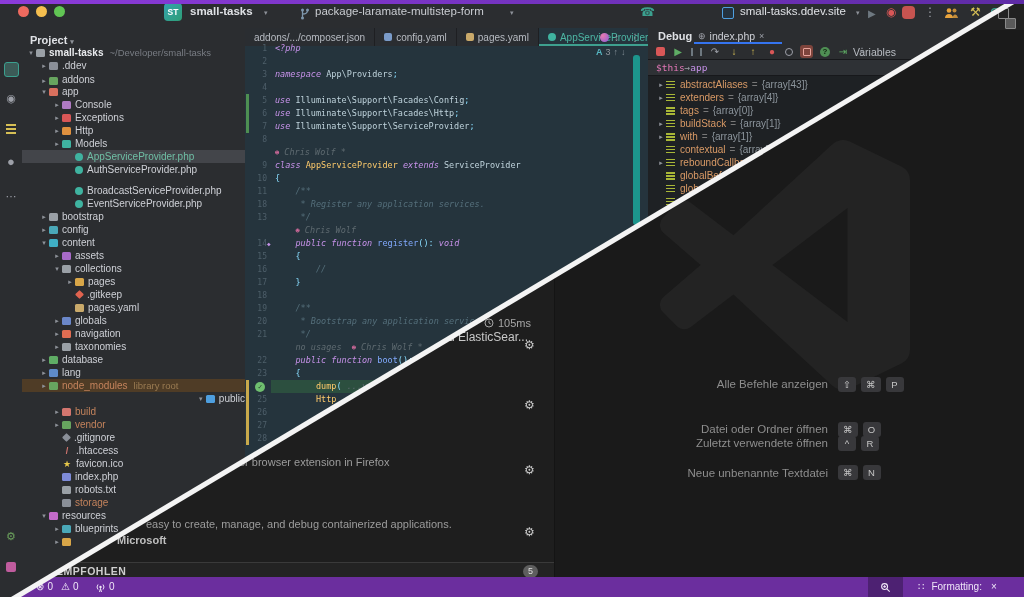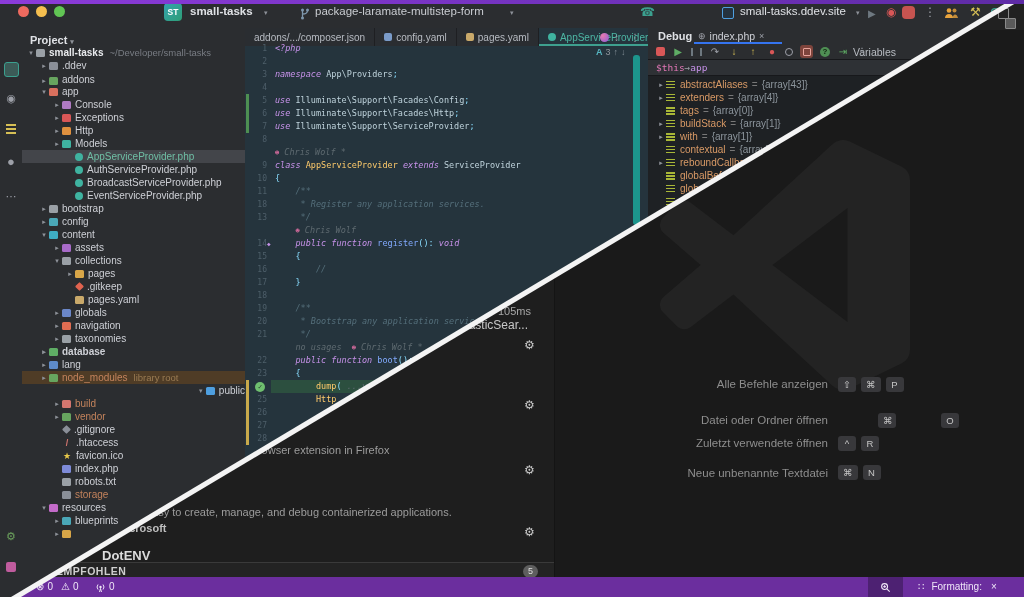--- a/index.html
+++ b/index.html
@@ -103,21 +103,21 @@
   .varicon{width:9px;height:8px;margin-right:5px;flex:none;background:repeating-linear-gradient(180deg,#A9B737 0 1.5px,transparent 1.5px 3px);}
   .vname{color:#D99A66;}
   .veq{color:#777;margin:0 4px;}
   .vval{color:#8C959C;}
   
   .vs-titlebar{left:0;top:0;width:1024px;height:30px;background:#212121;}
   .layout-ic{left:998px;top:8px;width:9px;height:9px;border:1px solid #8A8A8A;border-radius:1px;}
   .layout-ic.b{left:1005px;top:18px;background:#5a5a5a;}
   .vs-sidebar{left:0;top:30px;width:554px;height:547px;background:#1E1E1E;border-right:1px solid #141414;}
   .vs-editor{left:555px;top:30px;width:469px;height:547px;background:#1A1A1A;}
-  .frag{position:absolute;color:#9C9C9C;font-size:11px;white-space:nowrap;}
+  .frag{position:absolute;color:#9C9C9C;font-size:11px;white-space:nowrap;margin-top:12px;}
   .gear{position:absolute;left:524px;width:14px;color:#C8C8C8;font-size:12px;}
   .sec-bar{left:0;top:532px;width:554px;height:16px;background:#232323;border-top:1px solid #3A3A3A;display:flex;align-items:center;}
   .sec-chev{margin-left:46px;font-size:8px;color:#9C9C9C;}
   .sec-label{margin-left:6px;font-size:10.5px;font-weight:bold;color:#CFCFCF;letter-spacing:.5px;}
   .sec-badge{position:absolute;right:16px;top:1.5px;min-width:9px;padding:0 3px;height:13px;border-radius:7px;background:#5E5E5E;color:#DFDFDF;font-size:9px;line-height:13px;text-align:center;}
   #shortcuts{position:absolute;left:548px;top:346px;width:400px;}
   .sc-row{position:absolute;left:0;width:400px;height:16px;display:flex;align-items:center;}
   .sc-label{width:280px;text-align:right;font-size:11.5px;color:#8E8E8E;padding-right:10px;flex:none;}
   .key{height:15px;min-width:8px;padding:0 5px;margin-right:5px;border-radius:3px;background:#38383B;color:#C6C6C6;font-size:9.5px;line-height:15px;text-align:center;}
   .vs-status{left:0;top:577px;width:1024px;height:20px;background:#6B2E9E;color:#EFE6F7;font-size:10px;}
@@ -225,21 +225,21 @@
           <div class="trow sel" style="padding-left: 43px;">
             <span class="chev"></span>
             <span class="ticon php" style="background: rgb(63, 179, 160);"></span>
             <span class="tlabel sel">AppServiceProvider.php</span>
           </div>
           <div class="trow" style="padding-left: 43px;">
             <span class="chev"></span>
             <span class="ticon php" style="background: rgb(63, 179, 160);"></span>
             <span class="tlabel">AuthServiceProvider.php</span>
           </div>
-          <div class="trow" style="padding-left: 43px;">
+          <div class="trow" style="padding-left: 43px; margin-top: 8px;">
             <span class="chev"></span>
             <span class="ticon php" style="background: rgb(63, 179, 160);"></span>
             <span class="tlabel">BroadcastServiceProvider.php</span>
           </div>
           <div class="trow" style="padding-left: 43px;">
             <span class="chev"></span>
             <span class="ticon php" style="background: rgb(63, 179, 160);"></span>
             <span class="tlabel">EventServiceProvider.php</span>
           </div>
           <div class="trow" style="padding-left: 17px;">
@@ -290,21 +290,21 @@
           <div class="trow" style="padding-left: 30px;">
             <span class="chev">▸</span>
             <span class="ticon" style="background: rgb(224, 109, 82);"></span>
             <span class="tlabel">navigation</span>
           </div>
           <div class="trow" style="padding-left: 30px;">
             <span class="chev">▸</span>
             <span class="ticon" style="background: rgb(154, 160, 166);"></span>
             <span class="tlabel">taxonomies</span>
           </div>
-          <div class="trow" style="padding-left: 17px; font-weight: bold;">
+          <div class="trow" style="padding-left: 17px;">
             <span class="chev">▸</span>
             <span class="ticon" style="background: rgb(95, 173, 101);"></span>
             <span class="tlabel">database</span>
           </div>
           <div class="trow" style="padding-left: 17px;">
             <span class="chev">▸</span>
             <span class="ticon" style="background: rgb(94, 139, 201);"></span>
             <span class="tlabel">lang</span>
           </div>
           <div class="trow lib" style="padding-left: 17px;">
@@ -723,21 +723,21 @@
     <svg class="wm" width="250" height="250" viewBox="0 0 32 32">
       <path fill="#232323" d="M30.9 3.4 24.3.2a2 2 0 0 0-2.3.4L9.4 12.2 3.9 8a1.34 1.34 0 0 0-1.7.1L.43 9.9a1.34 1.34 0 0 0 0 1.98L5.2 16 .43 20.1a1.34 1.34 0 0 0 0 1.98l1.77 1.8a1.34 1.34 0 0 0 1.7.1l5.5-4.2L22 31.4a2 2 0 0 0 2.3.4l6.6-3.2A2 2 0 0 0 32 26.8V5.2a2 2 0 0 0-1.1-1.8ZM24 23.3 14.4 16 24 8.7Z"></path>
     </svg>
     <div id="shortcuts">
         <div class="sc-row" style="top: 30px;">
           <span class="sc-label">Alle Befehle anzeigen</span>
           <span class="key">⇧</span>
           <span class="key">⌘</span>
           <span class="key">P</span>
         </div>
-        <div class="sc-row" style="top: 66px; gap: 40px;">
+        <div class="sc-row" style="top: 75px;">
           <span class="sc-label">Datei oder Ordner öffnen</span>
           <span class="key">⌘</span>
           <span class="key">O</span>
         </div>
         <div class="sc-row" style="top: 89px;">
           <span class="sc-label">Zuletzt verwendete öffnen</span>
           <span class="key">^</span>
           <span class="key">R</span>
         </div>
         <div class="sc-row" style="top: 118.5px;">

